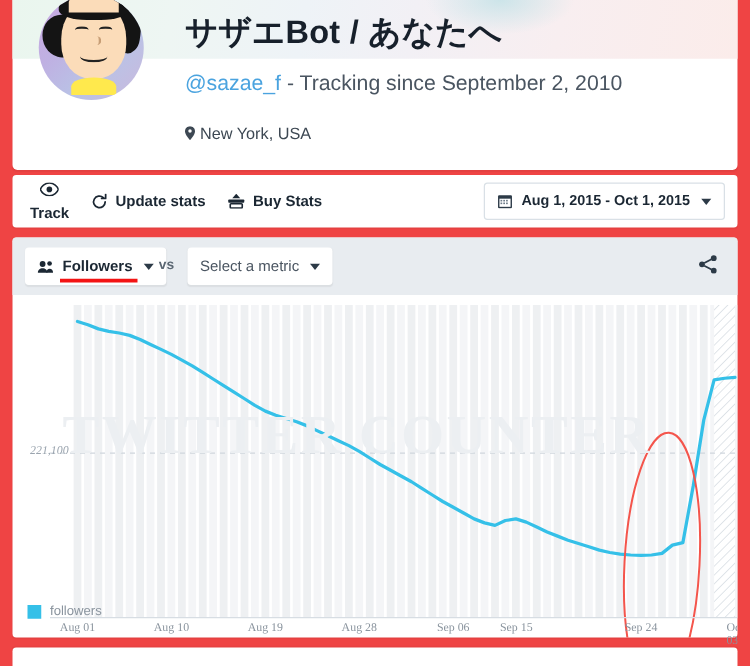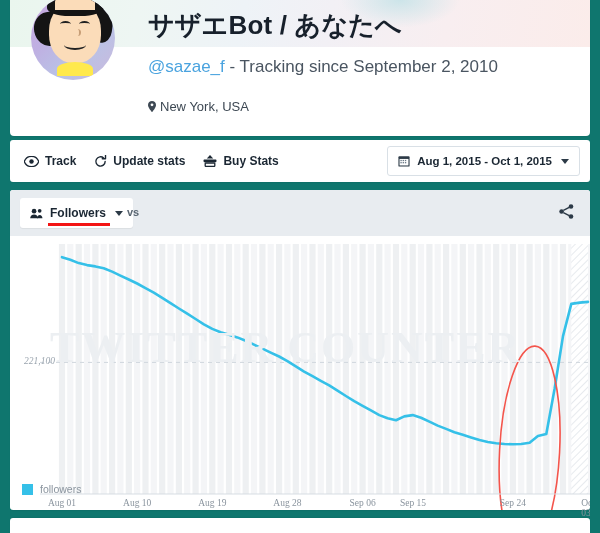--- a/index.html
+++ b/index.html
@@ -2,21 +2,21 @@
 <html><head>
 <meta charset="utf-8">
 <style>
   * { box-sizing: border-box; margin: 0; padding: 0; }
   html, body {
     width: 600px; height: 533px;
     background: #eef1f5;
     font-family: "Liberation Sans", sans-serif;
     overflow: hidden;
   }
-  .page { width: 600px; height: 533px; position: relative; background: #0f766e; }
+  .page { width: 600px; height: 533px; position: relative; background: #ef4444; }
 
   
   .profile-card {
     position: absolute; left: 10px; top: 0; width: 580px; height: 136px;
     background: #ffffff; border-radius: 0 0 4px 4px;
     box-shadow: 0 1px 1px rgba(0,0,0,.05);
     overflow: visible;
   }
   .banner {
     position: absolute; left: 0; top: 0; width: 580px; height: 47px;
@@ -56,21 +56,21 @@
   .p-loc { position:absolute; left:138px; top:99px; font-size:13px; color:#3d4853; display:flex; align-items:center; gap:4px;}
   .pin { display:inline-block; width:8px; height:11px; }
 
   
   .toolbar {
     position:absolute; left:10px; top:140px; width:580px; height:42px;
     background:#fff; border-radius:3px; box-shadow:0 1px 1px rgba(0,0,0,.05);
     display:flex; align-items:center;
   }
   .tb-item { display:flex; align-items:center; gap:6px; font-size:12px; color:#1b2733; font-weight:700; margin-left:18px; cursor:pointer;}
-  .tb-item:first-child{ margin-left:14px; }
+  .tb-item:first-child{ margin-left:14px;flex-direction:column; }
   .daterange {
     position:absolute; right:10px; top:6px; height:30px;
     border:1px solid #d9e0e6; border-radius:3px; background:#fff;
     display:flex; align-items:center; gap:7px; padding:12px 10px;
     font-size:11.5px; font-weight:700; color:#1b2733; cursor:pointer;
   }
   .cal-ico{ width:12px; height:12px; }
   .caret { width:0;height:0;border-left:4px solid transparent;border-right:4px solid transparent;border-top:5px solid #2c3a47; margin-left:2px;}
 
   
@@ -203,20 +203,24 @@
         <circle cx="10.4" cy="2.6" r="2" fill="#1b2733"></circle>
         <path d="M7.6 10.6c0-2 1.3-3.4 2.9-3.4s2.9 1.4 2.9 3.4z" fill="#1b2733"></path>
       </svg>
       <span>Followers</span>
       <span class="caret"></span>
     </div>
     <div class="redline"></div>
 
     <div class="vs">vs</div>
 
+    <div class="pill pill-metric">
+      <span>Select a metric</span>
+      <span class="caret"></span>
+    </div>
 
     <svg class="share" viewBox="0 0 15 15">
       <circle cx="12" cy="2.5" r="2.3" fill="#2c3a47"></circle>
       <circle cx="12" cy="12.5" r="2.3" fill="#2c3a47"></circle>
       <circle cx="2.6" cy="7.5" r="2.3" fill="#2c3a47"></circle>
       <path d="M4.4 6.4 10.2 3.4 M4.4 8.6 10.2 11.6" stroke="#2c3a47" stroke-width="1.5"></path>
     </svg>
 
     <div class="plot">
 

